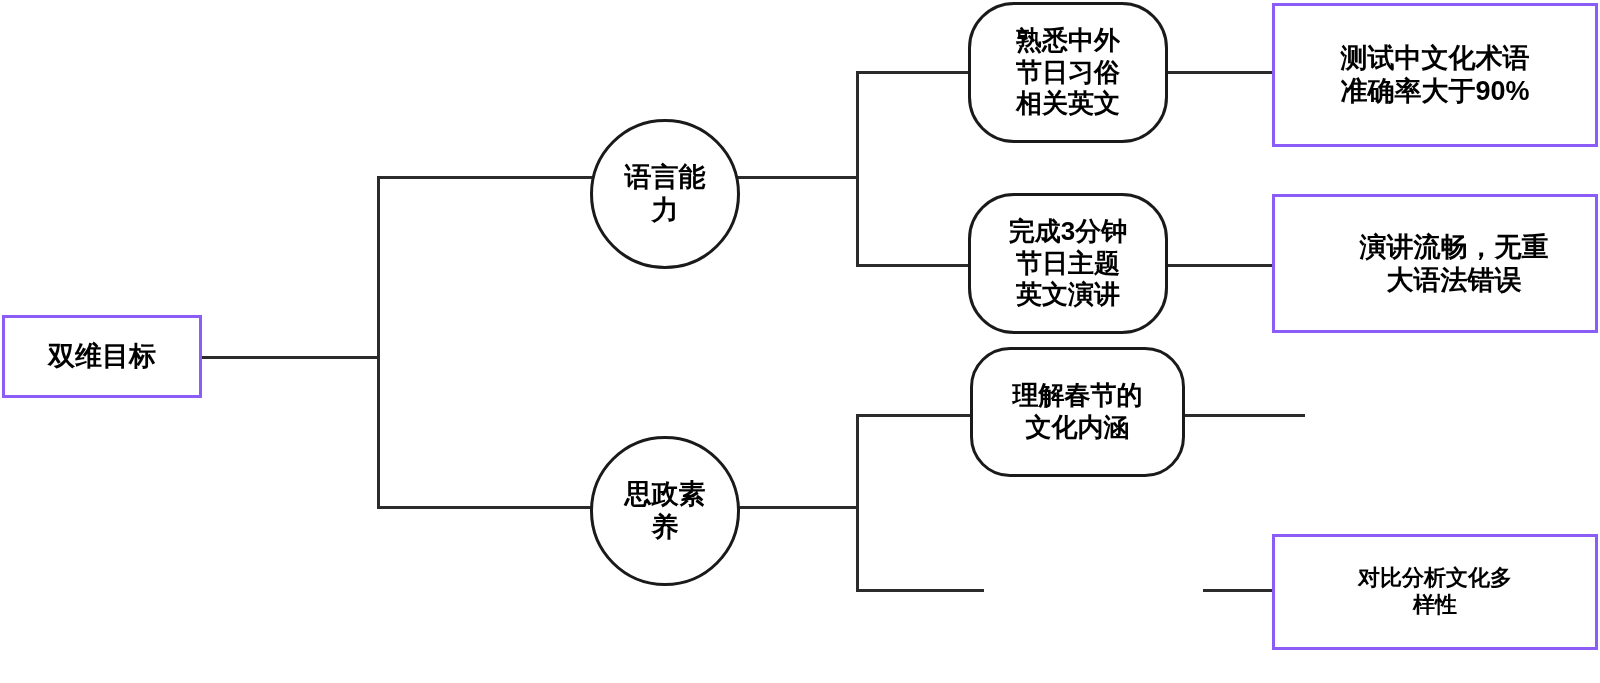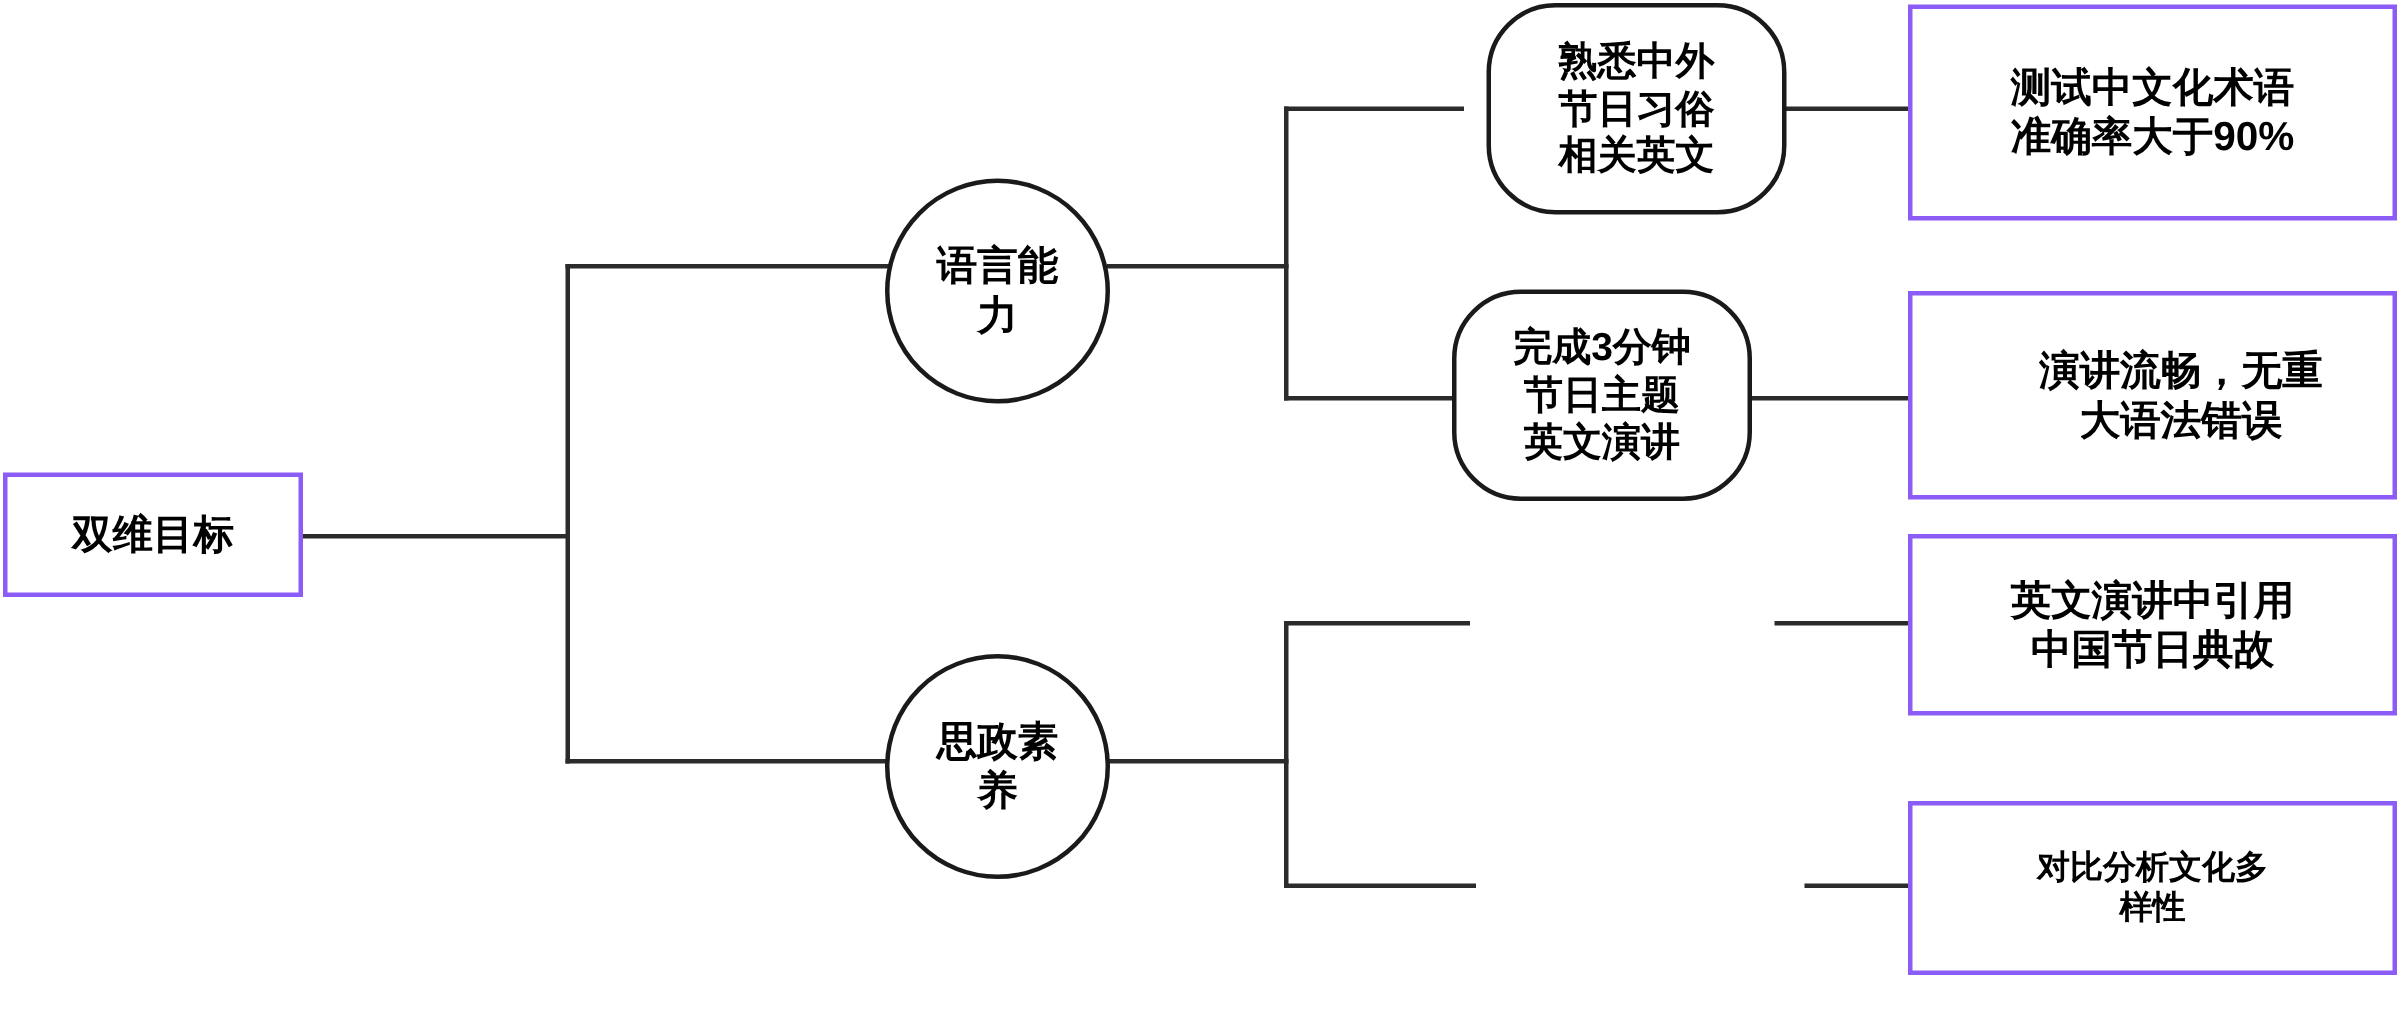--- a/index.html
+++ b/index.html
@@ -78,35 +78,35 @@
   <div class="line hline" style="left:1203px; top:589px; width:102px;"></div>
 
   <div class="node rect" style="left:2px; top:315px; width:200px; height:83px; font-size:27px;">双维目标</div>
 
   <div class="node circle" style="left:590px; top:119px; width:150px; height:150px; font-size:27px;">语言能
 力</div>
 
   <div class="node circle" style="left:590px; top:436px; width:150px; height:150px; font-size:27px;">思政素
 养</div>
 
-  <div class="node rounded" style="left:968px; top:2px; width:200px; height:141px; font-size:26px;margin-left:23px;">熟悉中外
+  <div class="node rounded" style="left:968px; top:2px; width:200px; height:141px; font-size:26px;">熟悉中外
 节日习俗
 相关英文</div>
 
   <div class="node rounded" style="left:968px; top:193px; width:200px; height:141px; font-size:26px;">完成3分钟
 节日主题
 英文演讲</div>
 
+  <div class="node rounded" style="left:970px; top:347px; width:215px; height:130px; font-size:26px; border-radius:40px;">理解春节的
+文化内涵</div>
 
 
   <div class="node rect" style="left:1272px; top:3px; width:326px; height:144px; font-size:27px;">测试中文化术语
 准确率大于90%</div>
 
   <div class="node rect" style="left:1272px; top:194px; width:326px; height:139px; font-size:27px;padding-left:38px;">演讲流畅，无重
 大语法错误</div>
 
-  <div class="node rect" style="left:1272px; top:356px; width:326px; height:121px; font-size:27px;">英文演讲中引用
-中国节日典故</div>
 
   <div class="node rect" style="left:1272px; top:534px; width:326px; height:116px; font-size:22px;">对比分析文化多
 样性</div>
 
 </div>
 
 </body></html>

